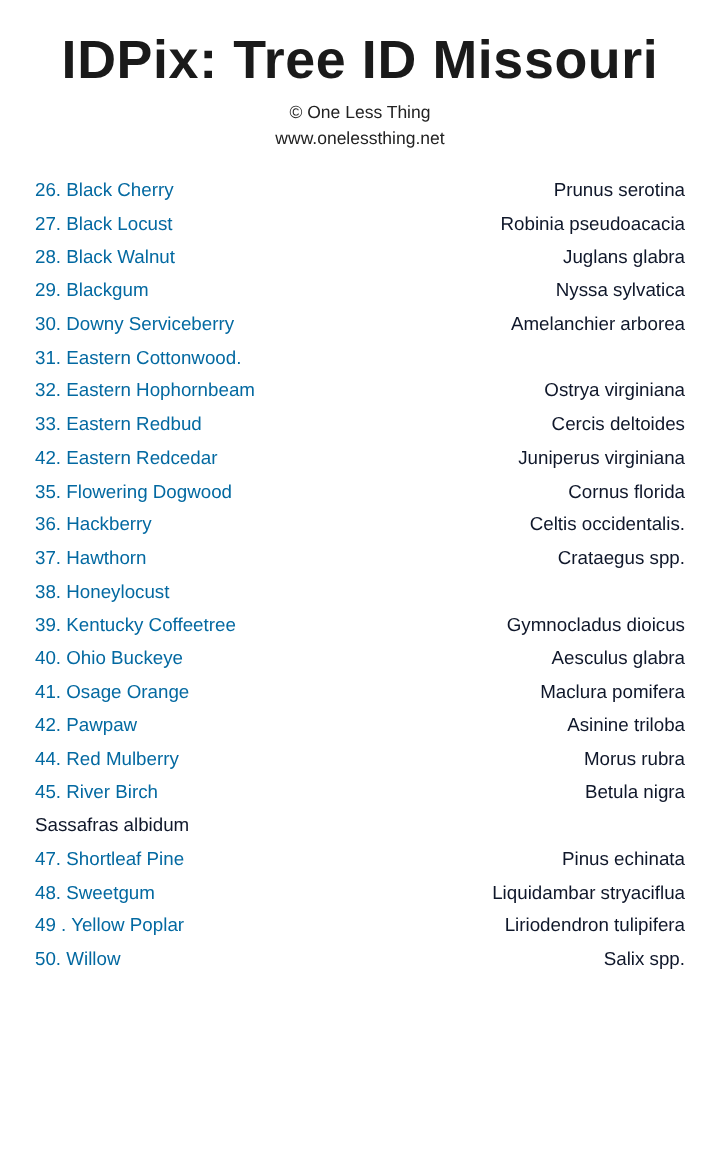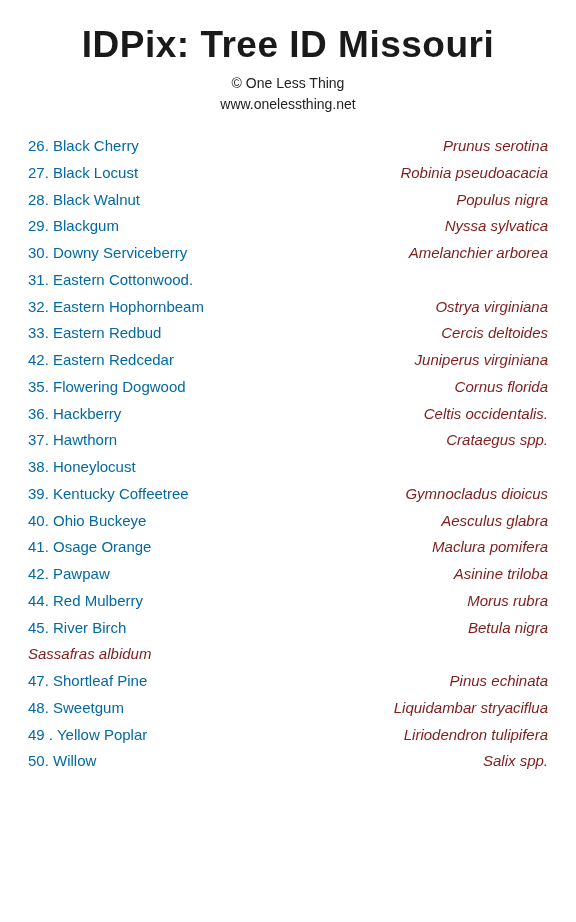--- a/index.html
+++ b/index.html
@@ -15,21 +15,21 @@
       color: #1a1a1a;
     }
     .page {
       padding: 24px 28px 32px 28px;
     }
     .header {
       text-align: center;
       margin-bottom: 18px;
     }
     .main-title {
-      font-size: 37px;
+      font-size: 43px;
       font-weight: 900;
       letter-spacing: 0.5px;
       line-height: 1.15;
       margin-bottom: 6px;
     }
     .subtitle {
       font-size: 14px;
       font-weight: 400;
       line-height: 1.5;
       color: #222;
@@ -47,23 +47,22 @@
       line-height: 1.45;
     }
     .common-name {
       flex: 0 0 auto;
       font-weight: 400;
       color: #0369a1;
       min-width: 200px;
     }
     .scientific-name {
       flex: 0 0 auto;
-      font-style: italic;
       font-weight: 400;
-      color: #7f1d1d;
+      color: #0f172a;
       text-align: right;
     }
   </style>
 </head>
 <body>
 
 <div class="page">
   <div class="header">
     <div class="main-title">IDPix: Tree ID Missouri</div>
     <div class="subtitle">
@@ -76,21 +75,21 @@
   <div class="tree-row">
         <span class="common-name">26. Black Cherry</span>
         <span class="scientific-name">Prunus serotina</span>
       </div>
       <div class="tree-row">
         <span class="common-name">27. Black Locust</span>
         <span class="scientific-name">Robinia pseudoacacia</span>
       </div>
       <div class="tree-row">
         <span class="common-name">28. Black Walnut</span>
-        <span class="scientific-name">Populus nigra</span>
+        <span class="scientific-name">Juglans glabra</span>
       </div>
       <div class="tree-row">
         <span class="common-name">29. Blackgum</span>
         <span class="scientific-name">Nyssa sylvatica</span>
       </div>
       <div class="tree-row">
         <span class="common-name">30. Downy Serviceberry</span>
         <span class="scientific-name">Amelanchier arborea</span>
       </div>
       <div class="tree-row">

